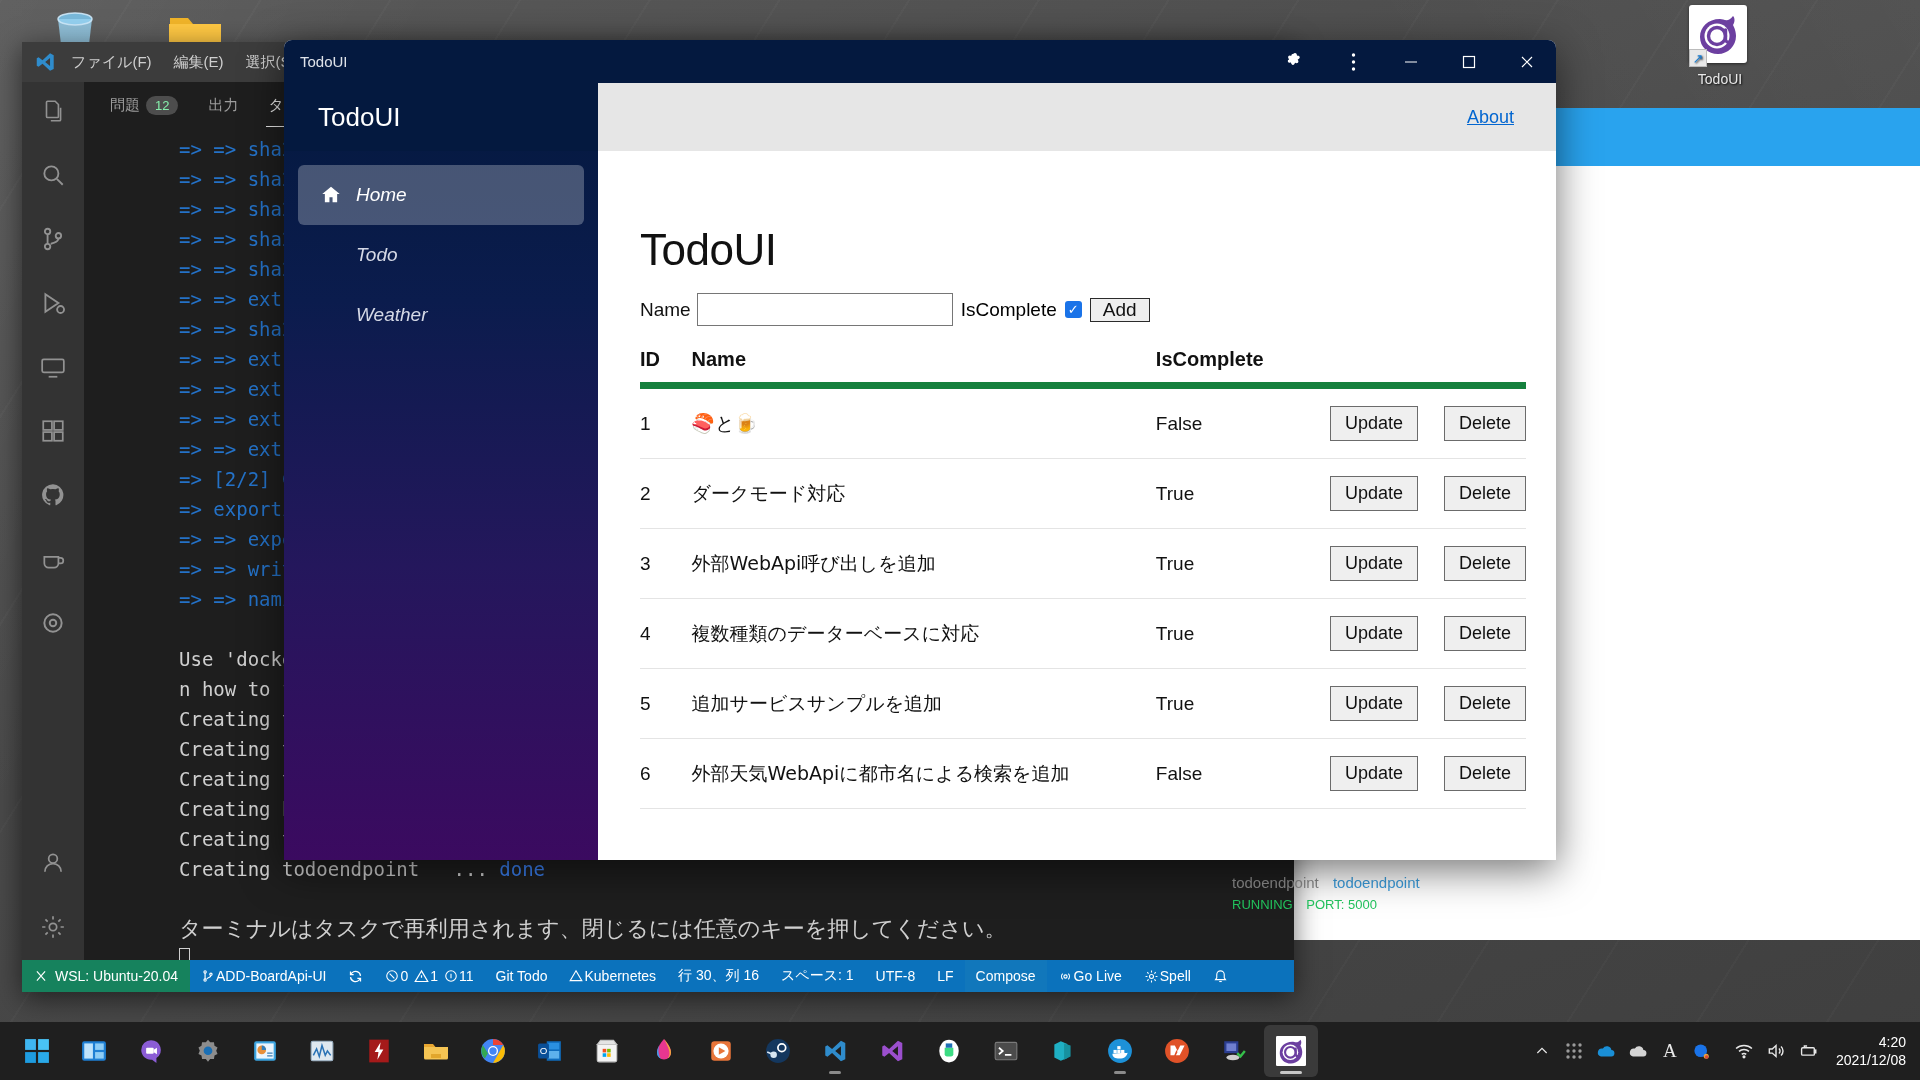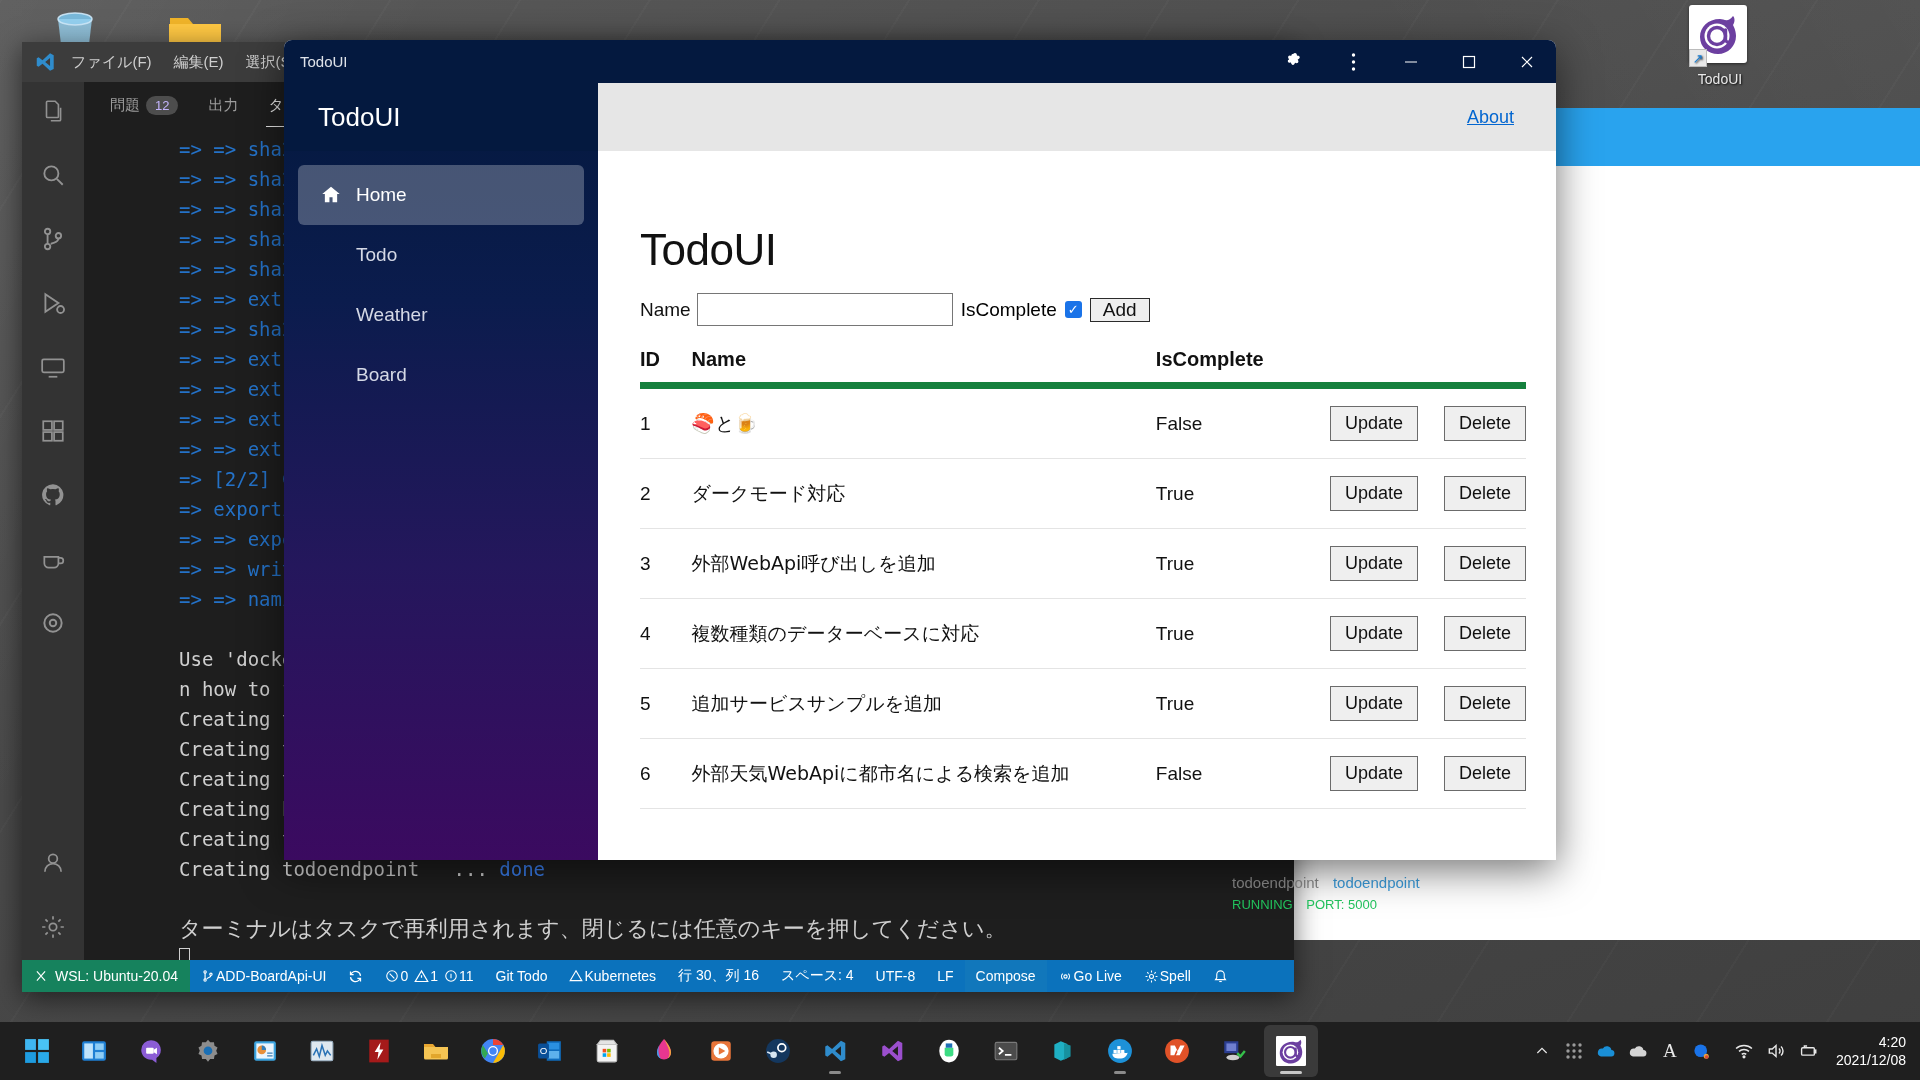--- a/index.html
+++ b/index.html
@@ -68,21 +68,21 @@
   #vscode .act{ width:38px;height:38px; display:flex;align-items:center;justify-content:center;
     opacity:.62; }
   #vscode .act.bottom{ margin-top:auto; }
   #vscode .panel{ flex:1; background:#1e1e1e; display:flex; flex-direction:column; min-width:0;}
   #vscode .panel-tabs{ display:flex; align-items:center; gap:26px; height:46px; padding:0 24px;
     font-size:15px; color:#9d9d9d; }
   #vscode .panel-tabs .t{ position:relative; padding:6px 2px; }
   #vscode .panel-tabs .t.active{ color:#e7e7e7; }
   #vscode .panel-tabs .t.active::after{ content:""; position:absolute; left:0; right:0; bottom:-6px;
     height:1px; background:#e7e7e7;}
-  .badge12{ background:#4d4d4d; color:#c4b5fd; border-radius:11px; font-size:13px; padding:2px 9px; margin-left:6px;}
+  .badge12{ background:#4d4d4d; color:#86efac; border-radius:11px; font-size:13px; padding:2px 9px; margin-left:6px;}
   #vscode .term{ flex:1; font-family:"DejaVu Sans Mono","Liberation Mono",monospace;
     font-size:19px; line-height:30px; padding:6px 0 0 95px; color:#cfcfcf; white-space:pre; overflow:hidden;}
   #vscode .term .blue{ color:#2472c8; }
   #vscode .term .green{ color:#3b82f6; }
   #vscode .statusbar{ height:32px; background:#0b72bc; display:flex; align-items:center;
     color:#fff; font-size:14px; }
   #vscode .sb-wsl{ background:#16825d; height:100%; display:flex;align-items:center;gap:7px;padding:0 12px;}
   #vscode .sb{ display:flex; align-items:center; gap:1px; padding:0 11px; height:100%; }
   .cursor-block{ display:inline-block;width:11px;height:22px;border:1px solid #cfcfcf;vertical-align:-4px;}
 
@@ -101,21 +101,21 @@
   #app .wctl{ margin-left:auto; display:flex; align-items:center; height:100%; }
   #app .wctl .b{ width:58px; height:43px; display:flex; align-items:center; justify-content:center; color:#fff;}
   #app .shell{ display:flex; height:calc(100% - 43px); }
   #app .side{
     width:314px; flex:0 0 314px;
     background:linear-gradient(180deg,#04193f 0%, #0b1c4d 28%, #24175c 62%, #3b0a60 100%);
     color:#d7d7e6;
   }
   #app .brand{ height:68px; display:flex; align-items:center; padding-left:34px;
     font-size:26px; color:#fff; background:#04193f;}
-  #app .nav{ padding:14px 14px 0 14px; }
+  #app .nav{ padding:14px 14px 0 14px;font-style:italic; }
   #app .nav .item{ height:60px; display:flex; align-items:center; gap:14px; padding-left:22px;
     font-size:19px; color:#d5d9e6; border-radius:6px; }
   #app .nav .item.active{ background:rgba(255,255,255,.26); color:#fff; }
   #app .nav .item .ico{ width:22px; display:flex; justify-content:center; }
   #app .content{ flex:1; display:flex; flex-direction:column; background:#fff; min-width:0;gap:46px;}
   #app .topbar{ height:68px; background:#e6e6e6; display:flex; align-items:center;
     justify-content:flex-end; padding-right:42px; }
   #app .topbar a{ color:#0366d0; font-size:18px; text-decoration:underline; }
   #app .page{ padding:28px 42px 0 42px; overflow:hidden; }
   #app h1{ font-size:44px; font-weight:400; color:#111; letter-spacing:-.5px; margin-bottom:18px;}
@@ -365,21 +365,21 @@
       <span>11</span>
     </div>
     <div class="sb">Git Todo</div>
     <div class="sb">
       <svg width="14" height="14" viewBox="0 0 24 24" fill="none" stroke="#fff" stroke-width="1.9">
           <path d="M12 3 22 20H2Z"></path>
         </svg>
       <span>Kubernetes</span>
     </div>
     <div class="sb">行 30、列 16</div>
-    <div class="sb">スペース: 4</div>
+    <div class="sb">スペース: 1</div>
     <div class="sb">UTF-8</div>
     <div class="sb">LF</div>
     <div class="sb" style="background:#1177bb">Compose</div>
     <div class="sb">
       <svg width="15" height="15" viewBox="0 0 24 24" fill="none" stroke="#fff" stroke-width="1.8">
           <circle cx="12" cy="12" r="2.6"></circle>
           <path d="M7.5 7.5a6.4 6.4 0 0 0 0 9M16.5 7.5a6.4 6.4 0 0 1 0 9"></path>
         </svg>
       <span>Go Live</span>
     </div>
@@ -456,24 +456,20 @@
           </span>
           <span>Home</span>
         </div>
         <div class="item">
           <span class="ico"></span>
           <span>Todo</span>
         </div>
         <div class="item">
           <span class="ico"></span>
           <span>Weather</span>
-        </div>
-        <div class="item">
-          <span class="ico"></span>
-          <span>Board</span>
         </div>
       </div>
     </div>
 
     <div class="content">
       <div class="topbar">
         <a href="#">About</a>
       </div>
 
       <div class="page">

